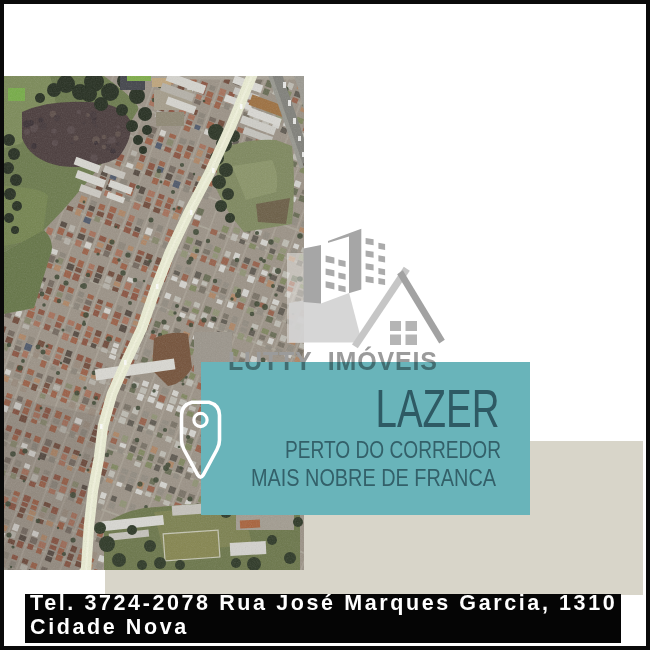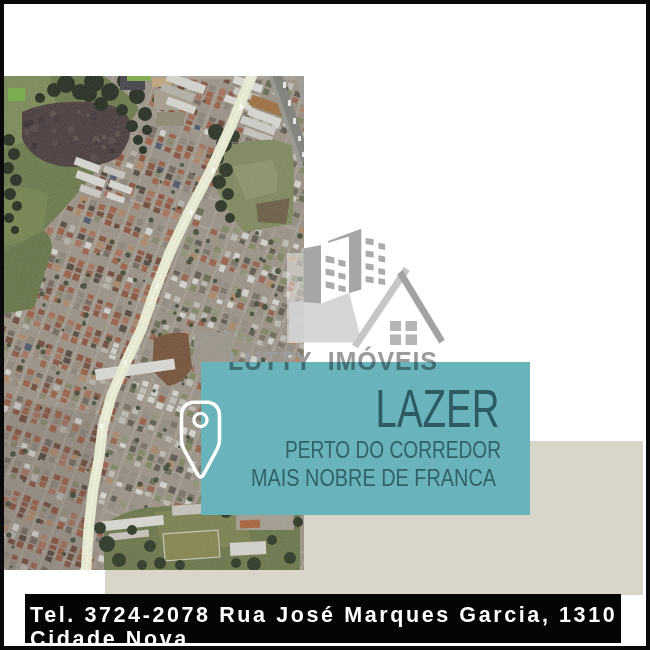--- a/index.html
+++ b/index.html
@@ -460,13 +460,13 @@
 
 <div style="left:168px;top:388px;width:60px;height:95px;"><svg id="pin" width="60" height="95" viewBox="172 392 60 95">
 
 <path d="M192,402.2 L209,402.2 Q219.3,405 219.5,415 L219.5,440 Q219.5,445 217,449.5 L203.2,475 Q200.5,479.3 197.8,475 L184,449.5 Q181.5,445 181.5,440 L181.5,415 Q181.7,405 192,402.2 Z" fill="none" stroke="#ffffff" stroke-width="3.6"></path>
 
 <circle cx="200.5" cy="420" r="6.6" fill="none" stroke="#ffffff" stroke-width="3.2"></circle>
 </svg></div>
 
 <div style="left:21px;top:590px;width:596px;height:49px;background:#050505;"></div>
 
-<div style="left:26px;top:588.1px;color:#fff;font-weight:bold;font-size:21.5px;line-height:23.5px;letter-spacing:2.6px;white-space:nowrap;margin-top:12px;">Tel. 3724-2078 Rua José Marques Garcia, 1310<br>Cidade Nova</div>
+<div style="left:26px;top:588.1px;color:#fff;font-weight:bold;font-size:21.5px;line-height:23.5px;letter-spacing:2.6px;white-space:nowrap;">Tel. 3724-2078 Rua José Marques Garcia, 1310<br>Cidade Nova</div>
 </div>
 </body></html>

